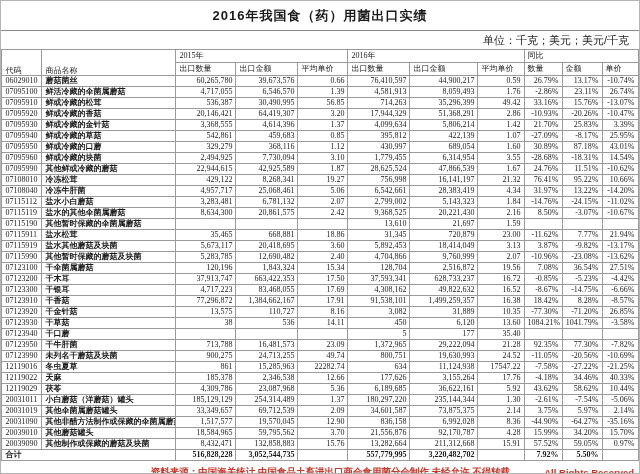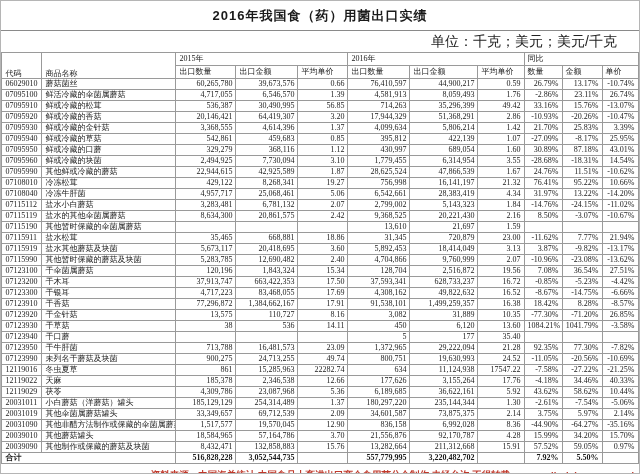--- a/index.html
+++ b/index.html
@@ -15,22 +15,22 @@
     text-align: center;
     font-family: Liberation Sans, sans-serif;
     font-weight: bold;
     font-size: 13px;
     padding: 6px 0 5px 0;
     letter-spacing: 1px;
   }
   .title-rule { border: none; border-top: 1px solid #8a8a8a; }
   .units {
     text-align: right;
-    font-size: 14px;
-    padding: 2px 22px 1px 0;
+    font-size: 11px;
+    padding: 2px 10px 1px 0;
     color: #222;
   }
   table.stats {
     width: 636px;
     margin: 0 auto;
     border-collapse: collapse;
     table-layout: fixed;
   }
   table.stats th, table.stats td {
     border: 1px solid #9a9a9a;
@@ -38,21 +38,21 @@
     line-height: 9.5px;
     height: 11px;
     padding: 0 3px;
     white-space: nowrap;
     overflow: hidden;
     font-family: "Liberation Serif", "DejaVu Serif", serif;
   }
   table.stats th { font-weight: normal; text-align: left; height: 13px; }
   th.span-head { vertical-align: bottom; text-align: left; padding-bottom: 2px; }
   td.c-code { text-align: left; margin-left: 43px; }
-  td.c-name { text-align: left; font-size: 7.5px; }
+  td.c-name { text-align: left; font-size: 7.5px; font-weight: bold; }
   td.num { text-align: right; }
   tr.total-row td { font-weight: bold; }
   .footer {
     display: flex;
     justify-content: flex-end;
     align-items: center;
     gap: 34px;
     padding: 4px 4px 3px 0;
     border-bottom: 2px solid #4a4a4a;
     margin: 1px 1px 0 1px;
@@ -514,21 +514,21 @@
     <td class="num">6,992,028</td>
     <td class="num">8.36</td>
     <td class="num">-44.90%</td>
     <td class="num">-64.27%</td>
     <td class="num">-35.16%</td>
   </tr>
       <tr>
     <td class="c-code">20039010</td>
     <td class="c-name">其他蘑菇罐头</td>
     <td class="num">18,584,965</td>
-    <td class="num">57,164,786</td>
+    <td class="num">59,795,562</td>
     <td class="num">3.70</td>
     <td class="num">21,556,876</td>
     <td class="num">92,170,787</td>
     <td class="num">4.28</td>
     <td class="num">15.99%</td>
     <td class="num">34.20%</td>
     <td class="num">15.70%</td>
   </tr>
       <tr>
     <td class="c-code">20039090</td>

